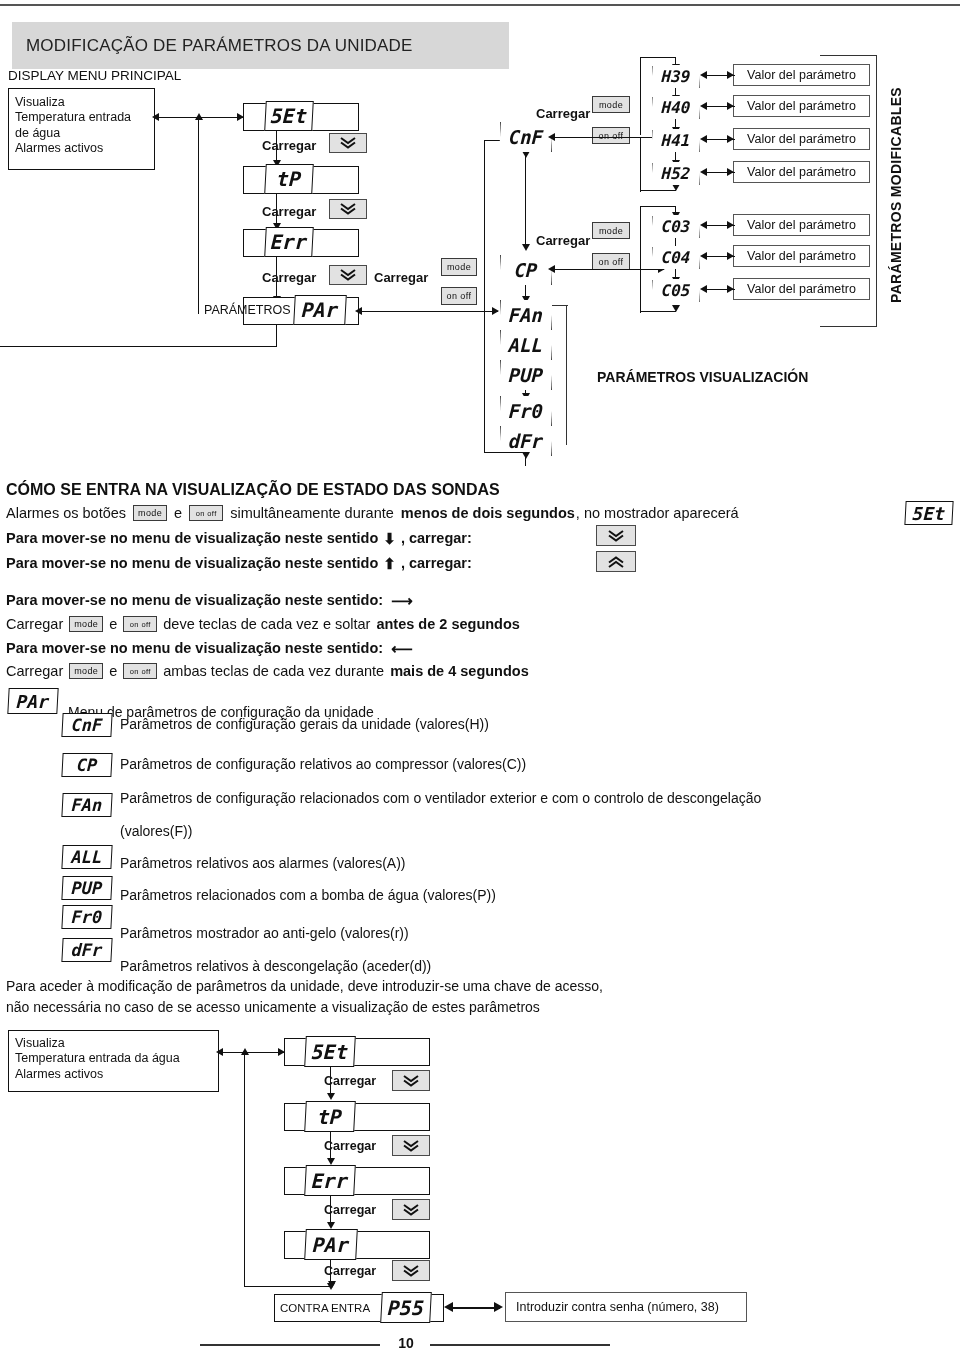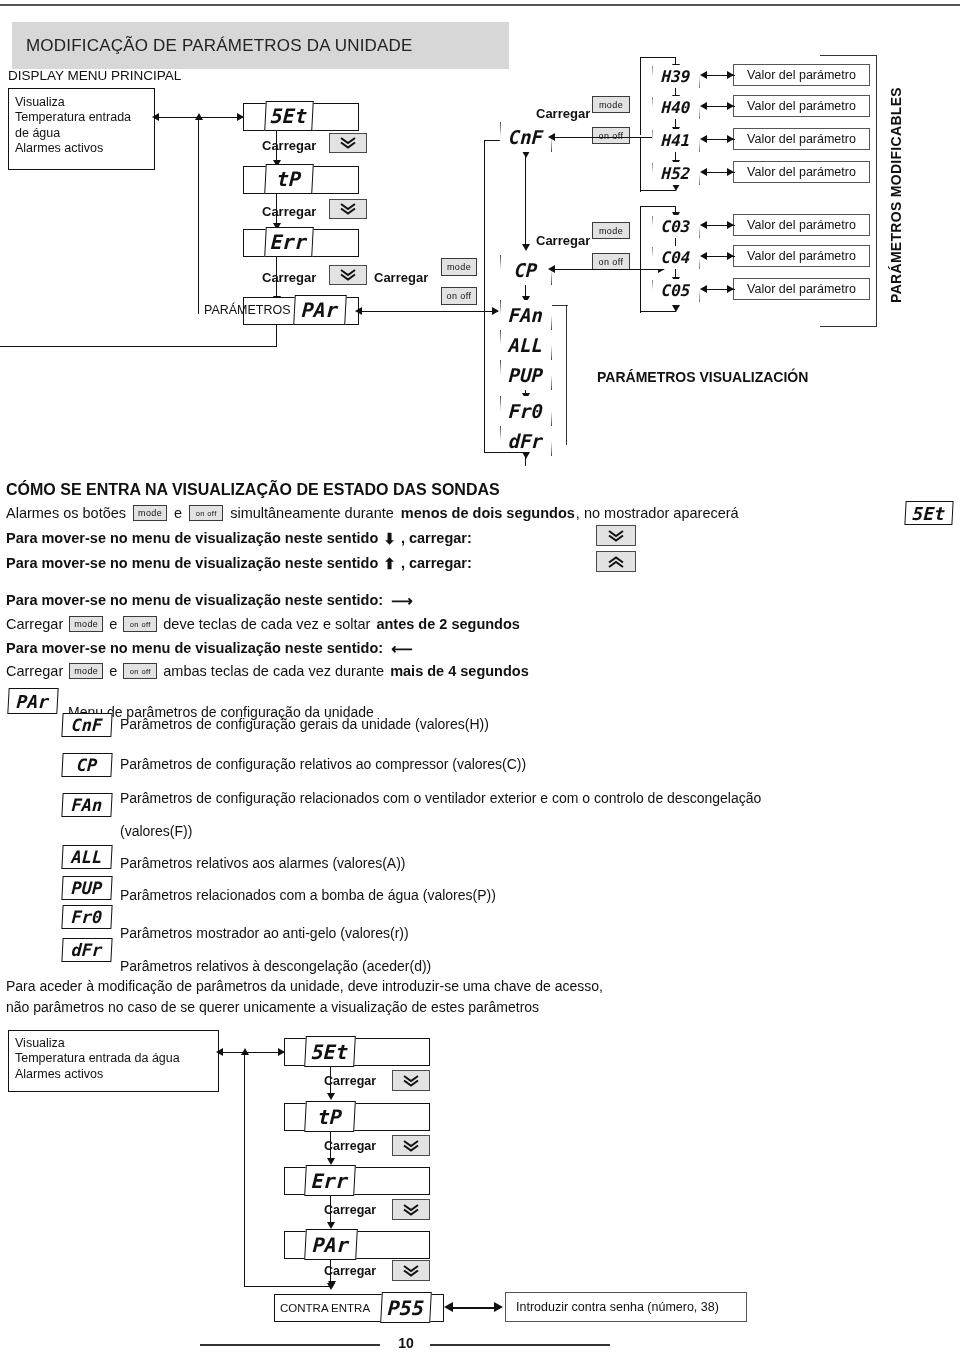--- a/index.html
+++ b/index.html
@@ -411,21 +411,21 @@
 <div class="abs seg" style="left:62px;top:876px;width:50px;height:24px;font-size:17px;">PUP</div>
 <div class="abs plist-txt" style="left:120px;top:887px;">Parâmetros relacionados com a bomba de água (valores(P))</div>
 
 <div class="abs seg" style="left:62px;top:905px;width:50px;height:24px;font-size:17px;">Fr0</div>
 <div class="abs plist-txt" style="left:120px;top:925px;">Parâmetros mostrador ao anti-gelo (valores(r))</div>
 
 <div class="abs seg" style="left:62px;top:938px;width:50px;height:24px;font-size:17px;">dFr</div>
 <div class="abs plist-txt" style="left:120px;top:958px;">Parâmetros relativos à descongelação (aceder(d))</div>
 
 <div class="abs plist-txt" style="left:6px;top:978px;">Para aceder à modificação de parâmetros da unidade, deve introduzir-se uma chave de acesso,</div>
-<div class="abs plist-txt" style="left:6px;top:999px;">não parâmetros no caso de se querer unicamente a visualização de estes parâmetros</div>
+<div class="abs plist-txt" style="left:6px;top:999px;">não necessária no caso de se acesso unicamente a visualização de estes parâmetros</div>
 
 <div class="abs obox" style="left:8px;top:1030px;width:211px;height:62px;">
   <div class="lbl" style="padding:5px 0 0 6px;font-size:12.5px;">Visualiza</div>
   <div class="lbl" style="padding-left:6px;font-size:12.5px;">Temperatura entrada da água</div>
   <div class="lbl" style="padding-left:6px;font-size:12.5px;">Alarmes activos</div>
 </div>
 
 <div class="abs hl" style="left:220px;top:1052px;width:64px;"></div>
 <div class="abs arw arw-l" style="left:216px;top:1048px;"></div>
 <div class="abs arw arw-r" style="left:278px;top:1048px;"></div>

